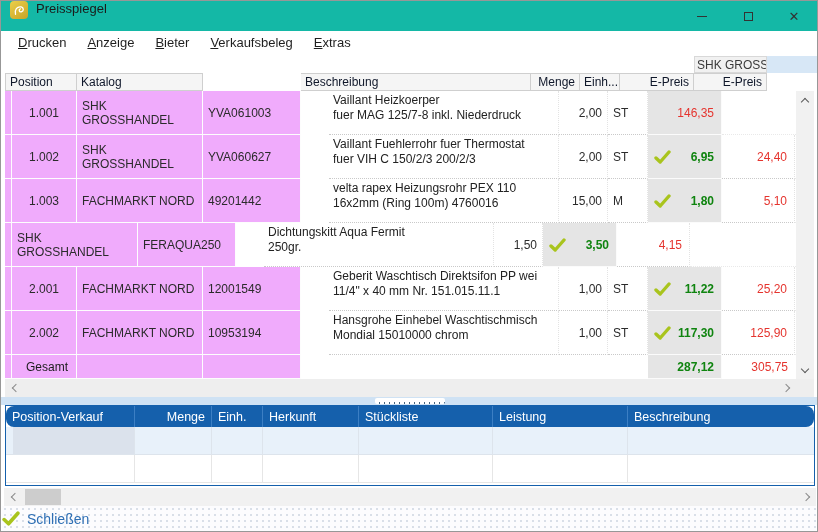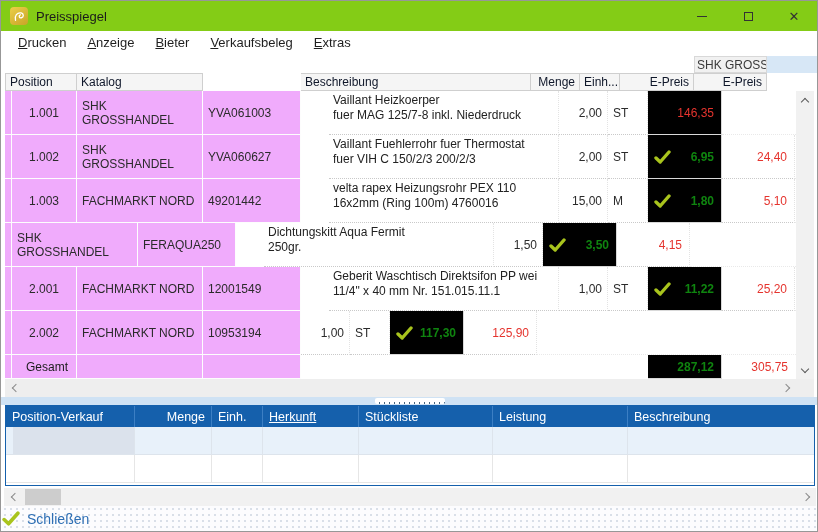--- a/index.html
+++ b/index.html
@@ -1,21 +1,21 @@
 <!DOCTYPE html>
 <html><head>
 <meta charset="utf-8">
 <style>
   * { margin:0; padding:0; box-sizing:border-box; }
   html,body { width:818px; height:532px; }
   body { font-family:"Liberation Sans","DejaVu Sans",sans-serif; font-size:12px; color:#2b2b2b; background:#fff; }
   .window { position:relative; width:818px; height:532px; background:#fff; border:1px solid #979797; overflow:hidden; }
 
   
-  .titlebar { position:absolute; top:0; left:0; right:0; height:30px; background:#84cc16; display:flex; align-items:center; }
+  .titlebar { position:absolute; top:0; left:0; right:0; height:30px; background:#14b8a6; display:flex; }
   .app-icon { width:18px; height:18px; margin-left:9px; border-radius:4px; background:linear-gradient(145deg,#eccf49,#c7a427); display:flex; align-items:center; justify-content:center; }
   .title-text { margin-left:8px; font-size:13px; color:#1b1b1b; }
   .winbtns { position:absolute; right:0; top:0; height:30px; display:flex; }
   .winbtn { width:46px; height:30px; display:flex; align-items:center; justify-content:center; }
   .glyph-min { width:10px; height:1px; background:#333; }
   .glyph-max { width:9px; height:9px; border:1px solid #333; }
   .glyph-close { font-size:13px; color:#333; line-height:1; }
 
   
   .menubar { position:absolute; top:30px; left:0; right:0; height:23px; display:flex; align-items:center; padding-left:10px; background:#fff; }
@@ -36,21 +36,21 @@
 
   .w-posh { width:72px; } .w-kat { width:126px; } .w-art { width:98px;margin-top:36px; } .w-bes { width:230px; }
   .w-men { width:49px; } .w-ein { width:40px; } .w-ep1 { width:74px; } .w-ep2 { width:73px; }
 
   .tbody { position:absolute; top:90px; left:4px; width:791px; }
   .trow { display:flex; height:44px; }
   .trow-total { display:flex; height:24px; }
   .cell { height:100%; overflow:hidden; }
   .blue { background:#f0abfc; border-right:1px solid #fdfdfd; border-bottom:1px solid #fdfdfd; }
   .whitecell { background:#fff; border-bottom:1px dotted #c9c9c9; border-right:1px dotted #e3e3e3; }
-  .greencell { background:#000000; border-right:1px solid rgba(255,255,255,.85); border-bottom:1px solid rgba(255,255,255,.85); }
+  .greencell { background:#e5e5e5; border-right:1px solid rgba(255,255,255,.85); border-bottom:1px solid rgba(255,255,255,.85); }
   .c-gutter { width:7px; } .c-pos { width:65px; } .c-kat { width:126px; } .c-art { width:98px; }
   .c-bes { width:230px;margin-left:28px; } .c-men { width:49px; } .c-ein { width:40px; } .c-ep1 { width:74px; } .c-ep2 { width:73px; }
   .c-fill { flex:1; background:#fff; border-bottom:1px dotted #e9e9e9; }
   .vcenter { display:flex; align-items:center; }
   .c-pos { justify-content:center; }
   .c-kat,.c-art,.c-ein { padding-left:5px; }
   .c-men { justify-content:flex-end; padding-right:5px; }
   .c-bes { padding:2px 0 0 4px; line-height:15px; font-size:12px; color:#222; }
   .pricecell { display:flex; align-items:center; justify-content:flex-end; padding-right:7px; position:relative; }
   .check { position:absolute; left:6px; top:50%; transform:translateY(-50%); width:17px; height:14px; }
@@ -71,24 +71,24 @@
   .chev.right { transform:rotate(225deg); margin-right:3px; border-color:#8a8a8a; }
   .hthumb { position:absolute; left:21px; top:1px; width:36px; height:16px; background:#cdcdcd; }
 
   
   .splitter { position:absolute; left:0; top:396px; width:818px; height:8px; background:#cfe2f4; }
   .grip { position:absolute; left:50%; top:1px; transform:translateX(-50%); width:70px; height:6px; background:#fff;
           background-image:radial-gradient(#46647e 0.9px, transparent 1px); background-size:5px 6px; background-position:2px 2px; border-radius:2px; }
 
   
   .lower { position:absolute; left:4px; top:404px; width:810px; height:81px; border:1px solid #1560ac; background:#fff; }
-  .lhead { display:flex; height:21px; background:#1560ac; }
+  .lhead { display:flex; height:21px; background:#1560ac;border-radius:8px; }
   .lth { color:#fff; font-size:12.5px; display:flex; align-items:center; padding:0 6px; border-right:1px solid #3c7fc4; white-space:nowrap; overflow:hidden; }
   .lth.num { justify-content:flex-end; }
-  .lw1 { width:129px; } .lw2 { width:77px; } .lw3 { width:51px; } .lw4 { width:96px;text-decoration:underline; } .lw5 { width:134px; } .lw6 { width:135px; } .lw7 { flex:1; border-right:none; }
+  .lw1 { width:129px; } .lw2 { width:77px; } .lw3 { width:51px; } .lw4 { width:96px; } .lw5 { width:134px; } .lw6 { width:135px; } .lw7 { flex:1; border-right:none; }
   .lrow { display:flex; height:28px; }
   .lrow-sel { background:#e8f1fa; }
   .lcell { border-right:1px solid #dde4ec; border-bottom:1px solid #dde4ec; height:100%; }
   .lrow-plain .lcell { border-color:#e6e6e6; }
   .lgut { width:7px; border-right:none; }
   .lc1 { width:122px; } .lc2 { width:77px; } .lc3 { width:51px; } .lc4 { width:96px; } .lc5 { width:134px; } .lc6 { width:135px; } .lc7 { flex:1; border-right:none; }
   .selcell { background:#dbe2ec; }
 
   
   .statusbar { position:absolute; left:1px; right:1px; top:505px; height:25px; background:#fcfcfe;
@@ -258,20 +258,24 @@
         <span class="price worse">25,20</span>
       </div>
       <div class="c-fill"></div>
     </div>
 
     <div class="trow">
       <div class="cell blue c-gutter"></div>
       <div class="cell blue c-pos vcenter">2.002</div>
       <div class="cell blue c-kat vcenter">FACHMARKT NORD</div>
       <div class="cell blue c-art vcenter">10953194</div>
+      <div class="cell whitecell c-bes">
+          <div>Hansgrohe Einhebel Waschtischmisch</div>
+          <div>Mondial 15010000 chrom</div>
+        </div>
       <div class="cell whitecell c-men vcenter">1,00</div>
       <div class="cell whitecell c-ein vcenter">ST</div>
       <div class="cell greencell c-ep1 pricecell">
         <svg class="check" viewBox="0 0 17 14">
             <path d="M2 8 l4.2 4 L15 2" stroke="#a9c41d" stroke-width="3.4" fill="none" stroke-linecap="round" stroke-linejoin="round"></path>
           </svg>
         <span class="price best">117,30</span>
       </div>
       <div class="cell whitecell c-ep2 pricecell">
 

